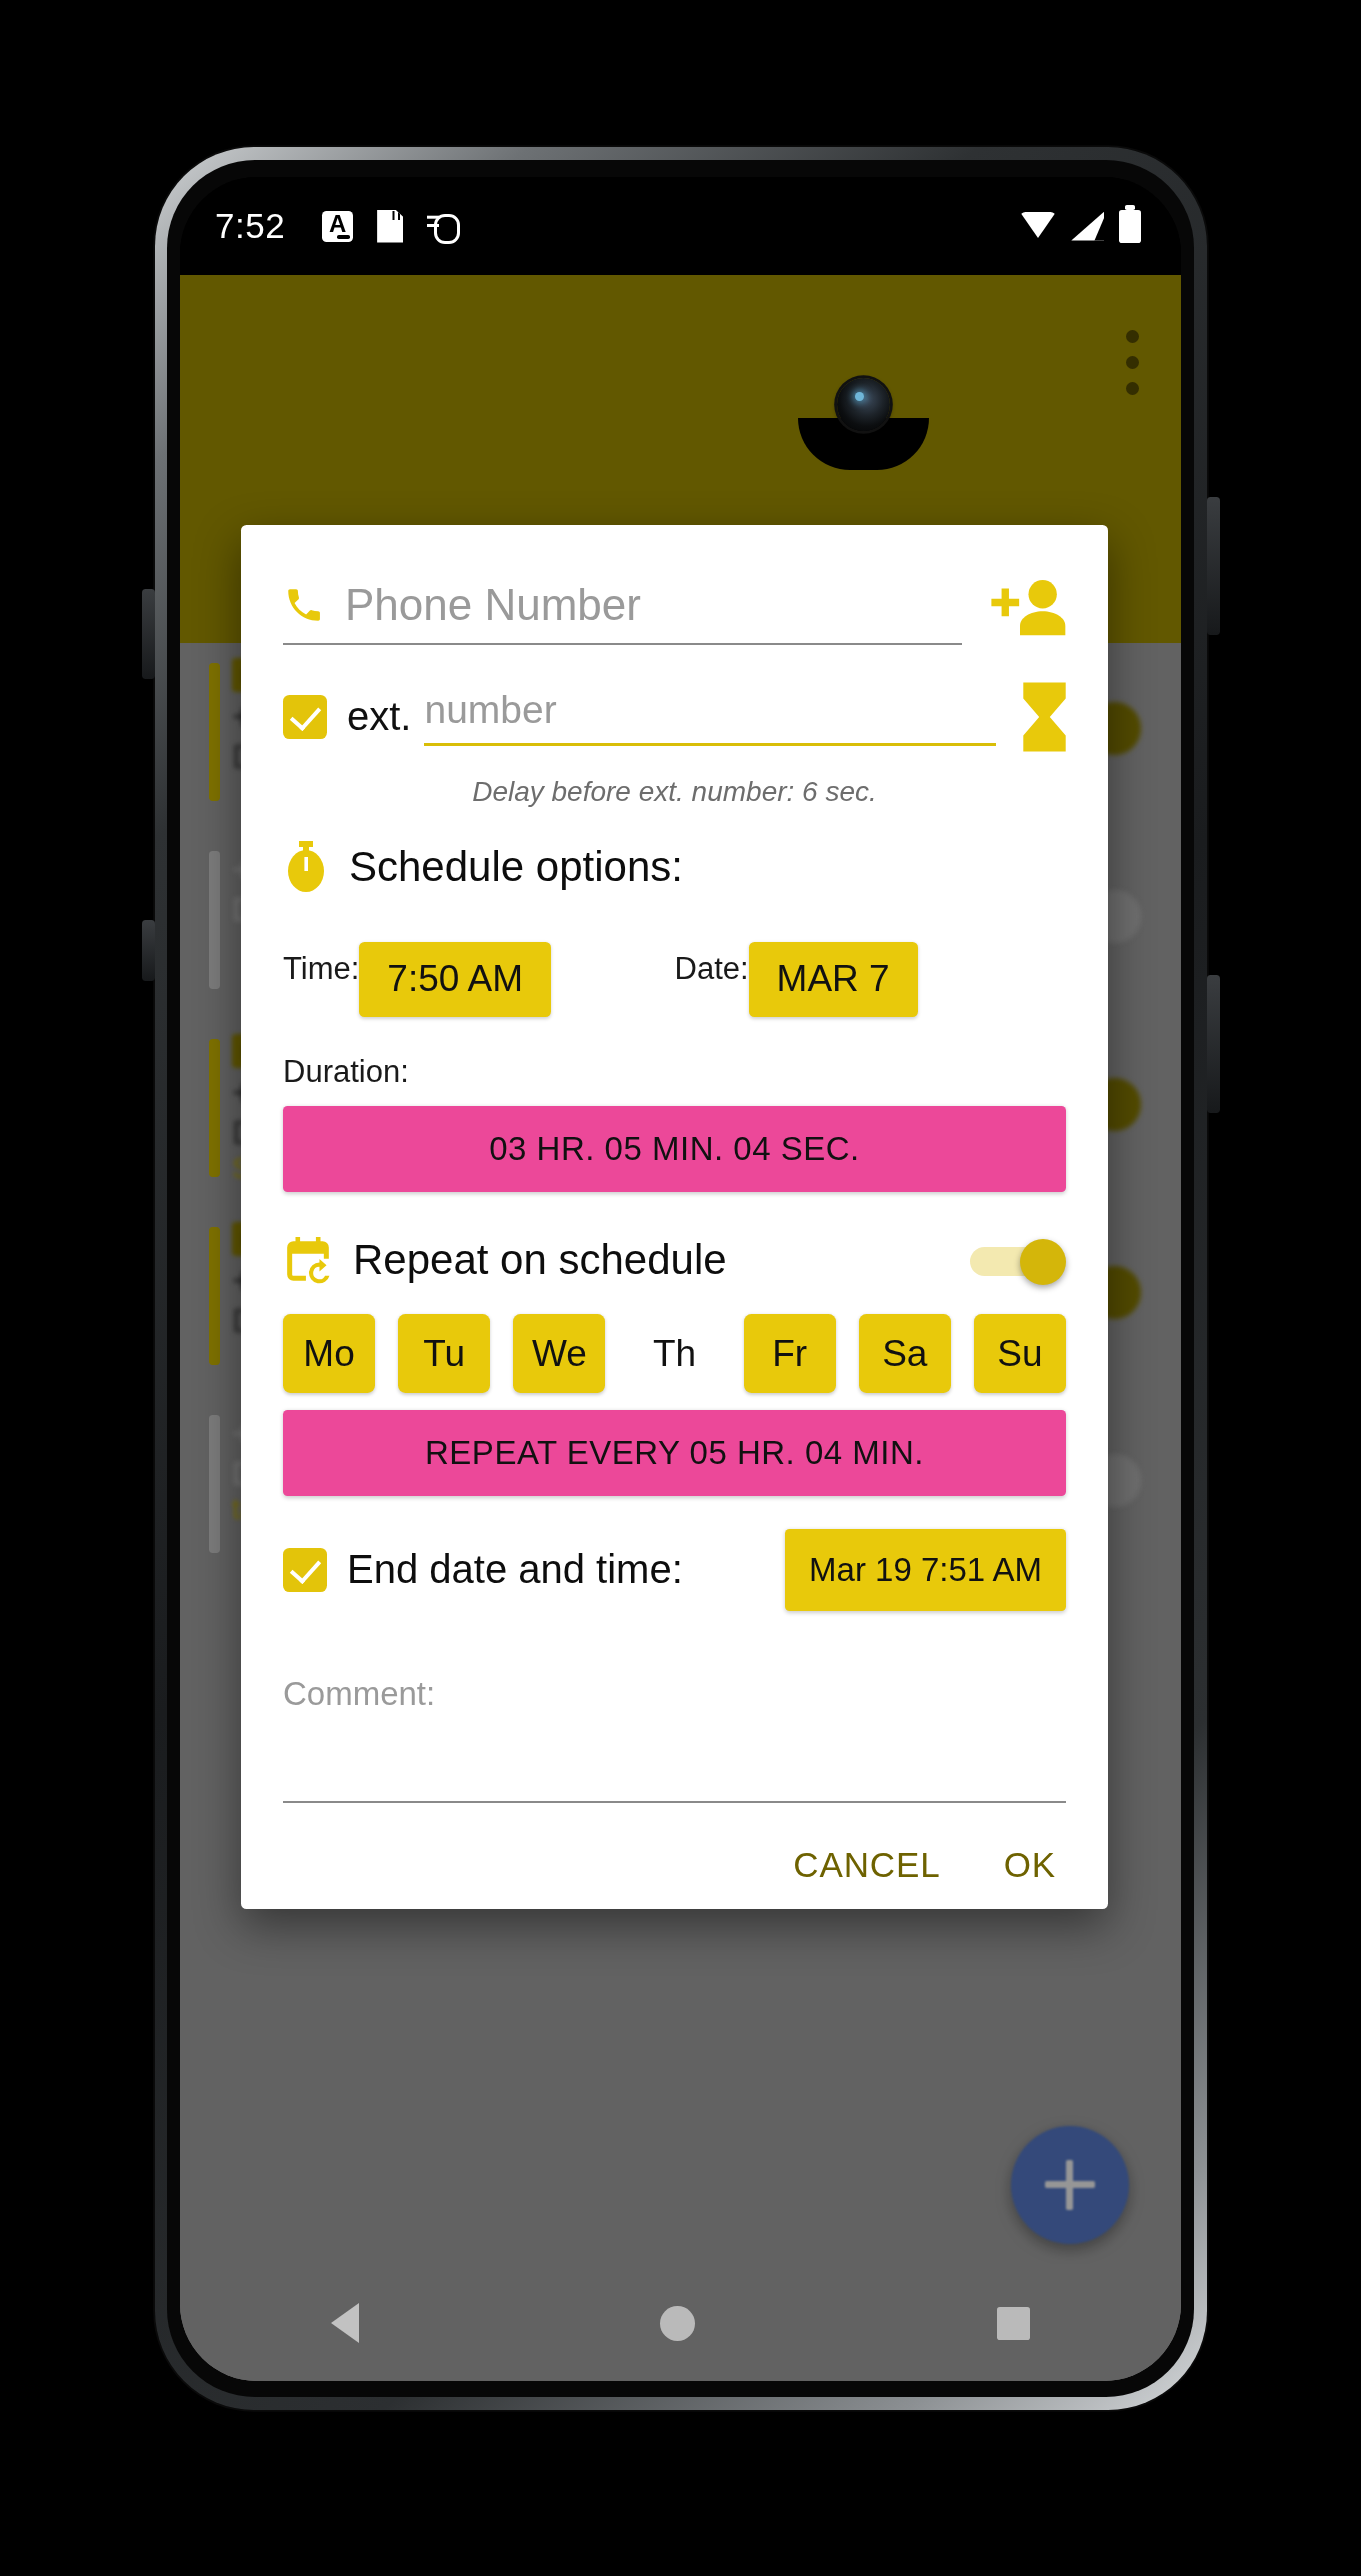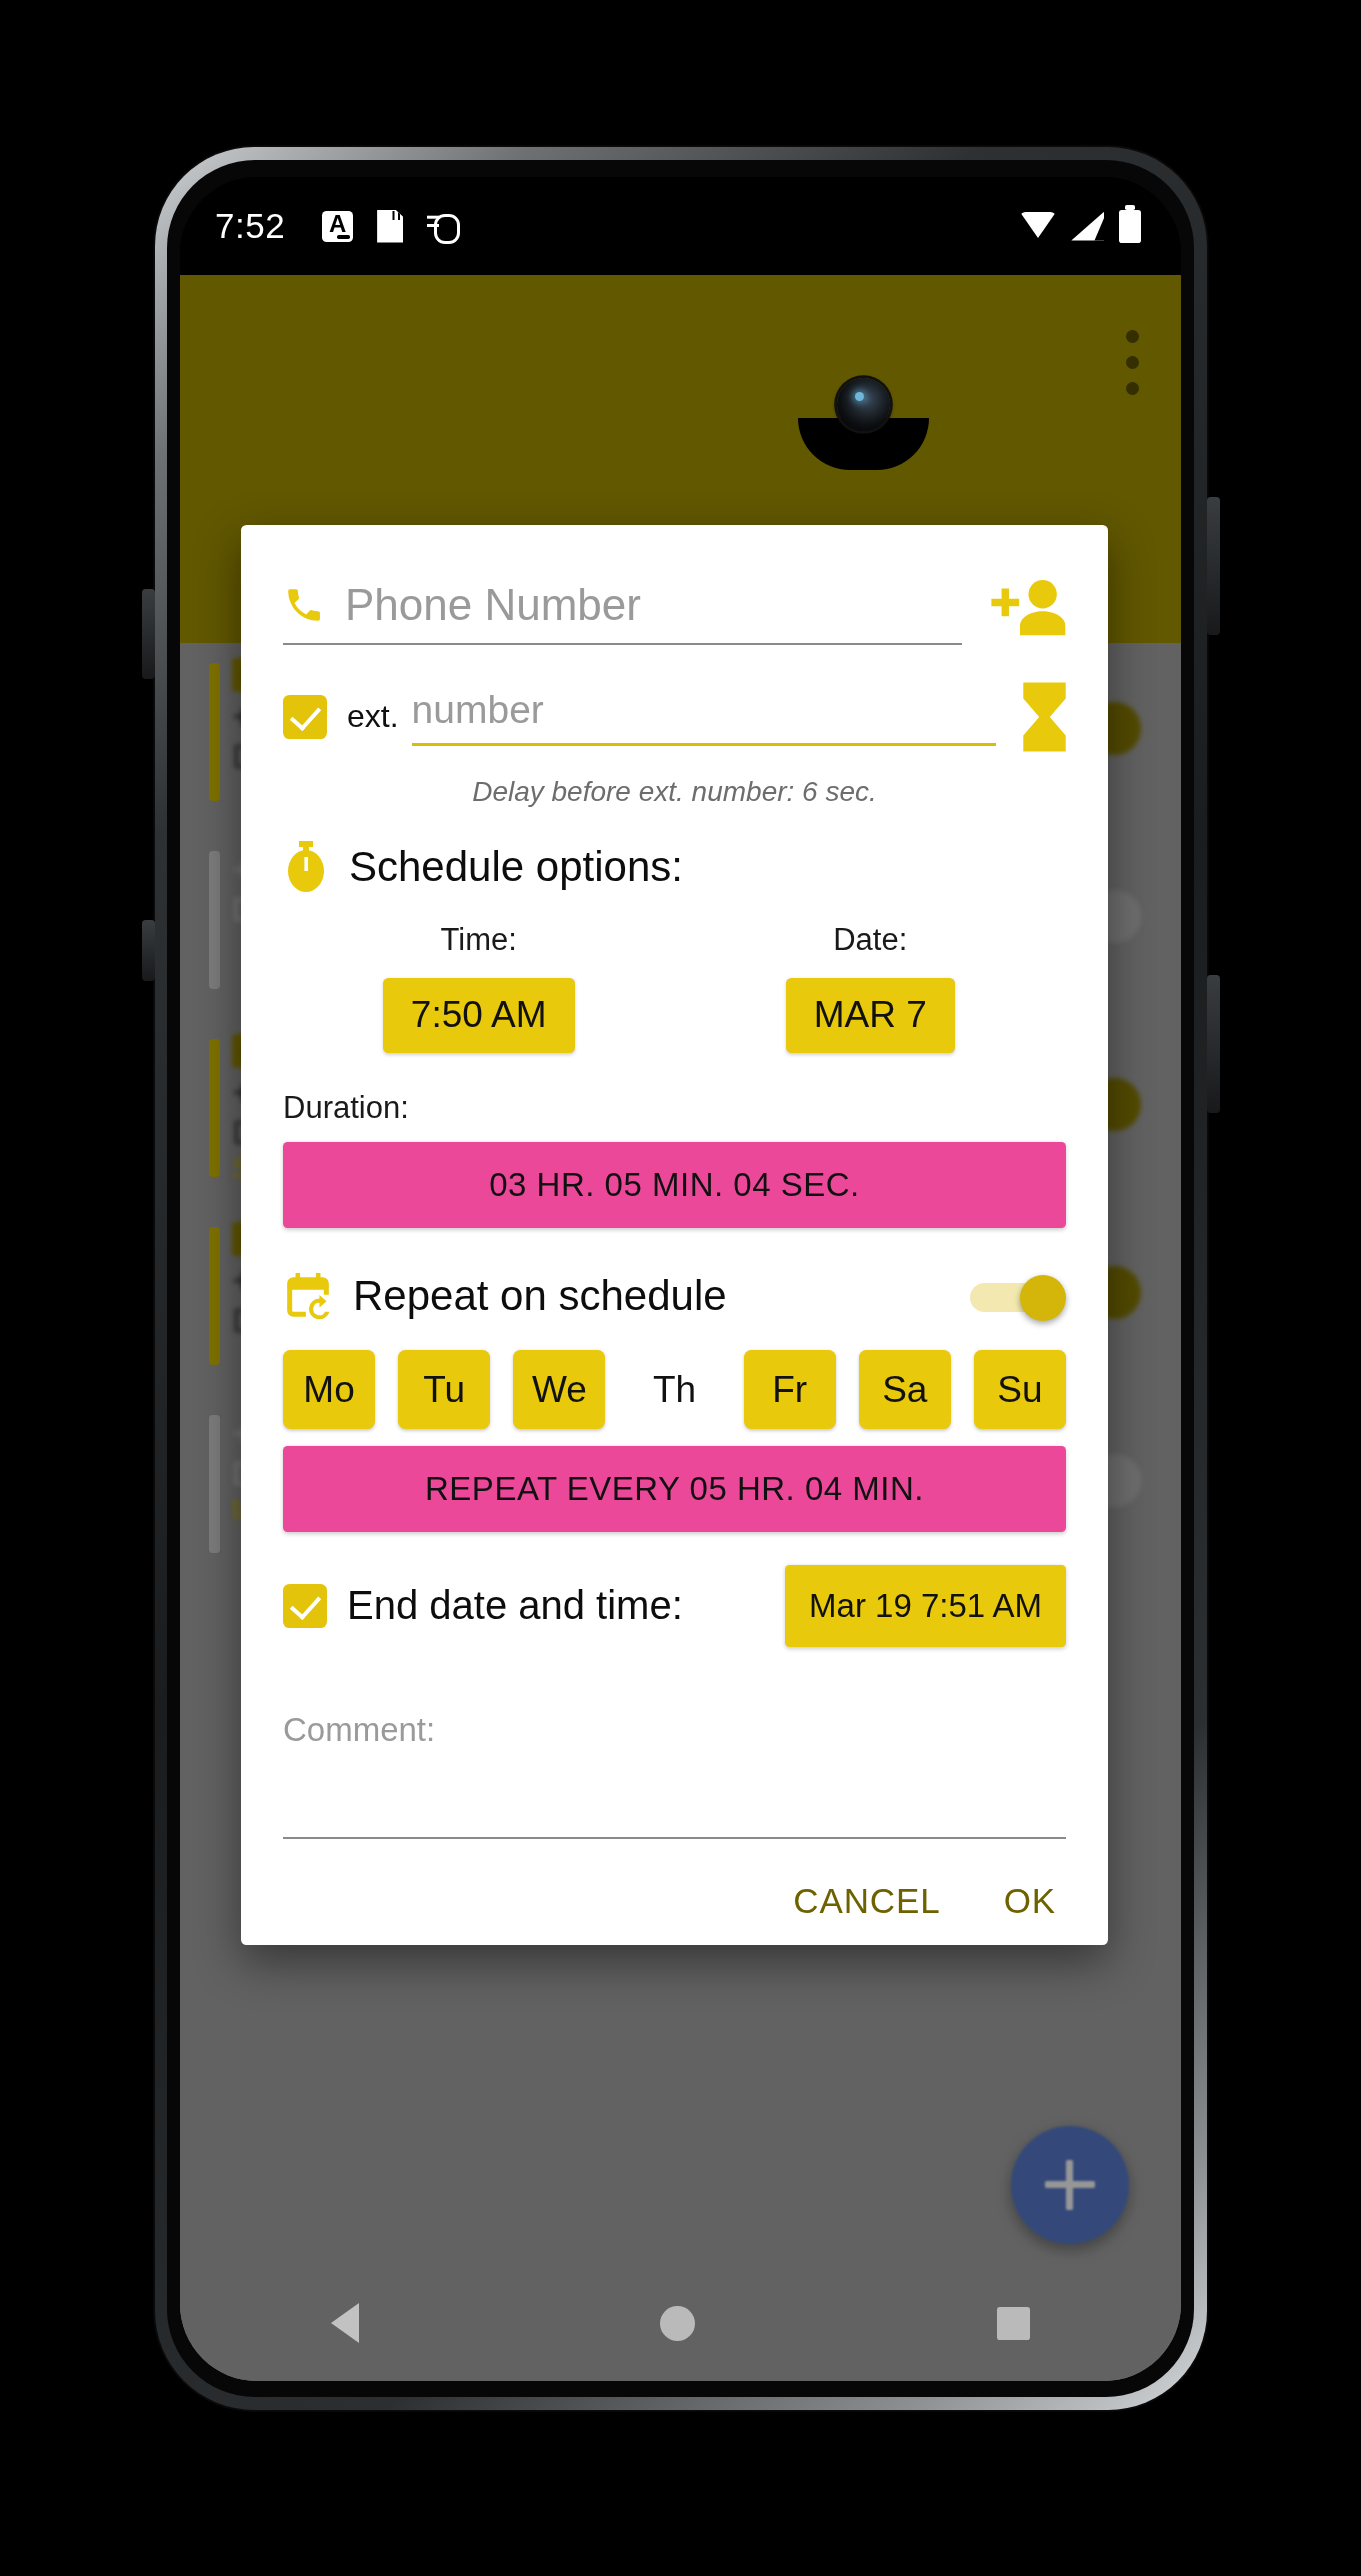--- a/index.html
+++ b/index.html
@@ -124,34 +124,34 @@
   .phone-field{flex:1;display:flex;align-items:center;border-bottom:2.8px solid #8a8a8a;padding-bottom:13px;}
   .phone-ph{font-size:44px;color:#9a9a9a;margin-left:20px;font-family:"Liberation Sans",sans-serif;}
   .icon-phone{width:42px;height:42px;position:relative;flex:none;}
   .addcontact{width:85px;height:64px;position:relative;flex:none;margin-left:24px;margin-bottom:5.5px;}
 
   
   .ext-row{display:flex;align-items:center;padding:37px 37px 0 42px;}
   .cb{width:44px;height:44px;border-radius:6.4px;background:#E3C40A;position:relative;flex:none;}
   .cb::after{content:"";position:absolute;left:14px;top:6.4px;width:13px;height:24px;border:4.6px solid #fff;
     border-top:0;border-left:0;transform:rotate(42deg);}
-  .ext-label{font-size:32px;color:#101010;margin-left:20px;}
+  .ext-label{font-size:40px;color:#101010;margin-left:20px;}
   .ext-input{flex:1;margin-left:13px;border-bottom:3.7px solid #D9BE07;padding-bottom:11px;}
   .ext-ph{font-size:39px;color:#9a9a9a;}
   .hourglass{width:53px;height:70px;margin-left:22px;flex:none;position:relative;}
 
   .delay-note{text-align:center;font-size:28px;color:#6d6d6d;margin-top:24px;font-style:italic;}
 
   
   .sched-head{display:flex;align-items:center;padding:33px 42px 0 42px;}
   .stopwatch{width:46px;height:52px;position:relative;flex:none;}
   .sched-title{font-size:42px;color:#0d0d0d;margin-left:20px;}
 
   .time-date{display:flex;margin-top:29px;padding:0 42px;}
-  .td-col{flex:1;display:flex;flex-direction:column;align-items:center;}
+  .td-col{flex:1;display:flex;align-items:center;}
   .td-lab{font-size:31px;color:#1a1a1a;}
   .chip{background:#E8C90B;color:#111;border-radius:5.5px;font-size:37px;
     padding:16.6px 28px;margin-top:20px;display:inline-block;box-shadow:0 1.8px 3.7px rgba(0,0,0,.18);}
 
   .dur-lab{font-size:31px;color:#1a1a1a;margin-top:37px;padding:0 42px;}
   .wide-btn{margin:16.6px 42px 0 42px;background:#ec4899;color:#111;text-align:center;
     border-radius:4.6px;font-size:33px;padding:24px 0;box-shadow:0 1.8px 4.6px rgba(0,0,0,.2);letter-spacing:0.5px;}
 
   
   .rep-row{display:flex;align-items:center;padding:42px 42px 0 42px;}

